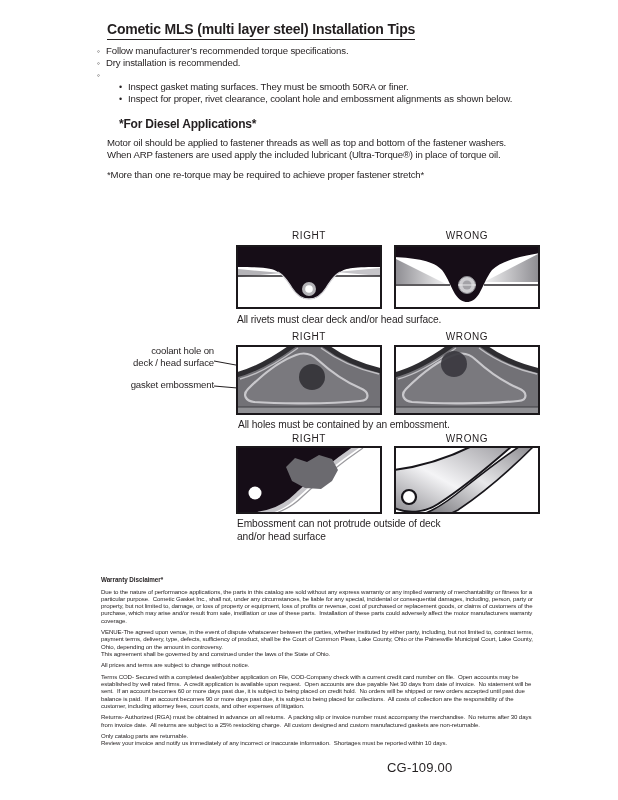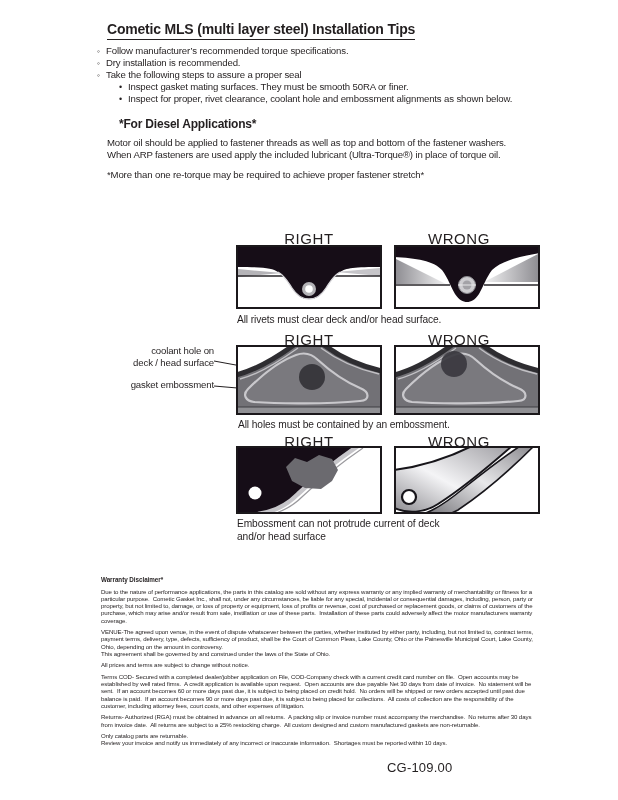--- a/index.html
+++ b/index.html
@@ -18,21 +18,21 @@
   .tips{left:97px;top:45px;width:480px;font-size:9.6px;line-height:12px;letter-spacing:-0.15px;}
   .tip-row{display:flex;}
   .tip-row.sub{padding-left:22px;}
   .tip-marker{width:9px;flex:0 0 9px;font-size:8.5px;}
   .tip-row.sub .tip-marker{font-size:9px;}
   
   .diesel{left:107px;top:117px;width:478px;}
   .diesel h2{margin:0 12px 6px;font-size:12px;letter-spacing:-0.2px;}
   .diesel p{margin:0 0 7px;font-size:9.6px;line-height:12.4px;letter-spacing:-0.15px;white-space:pre-wrap;}
   
-  .dg-labels{left:236px;width:304px;display:flex;gap:4px;font-size:15px;letter-spacing:0.6px;align-items:flex-end;}
+  .dg-labels{left:236px;width:304px;display:flex;gap:12px;font-size:10px;letter-spacing:0.6px;align-items:flex-end;}
   .dg-labels span{width:146px;text-align:center;}
   .dg-panels{left:236px;display:flex;gap:12px;}
   .dg-panels svg{display:block;}
   .dg-caption{left:237px;font-size:10.2px;line-height:13px;letter-spacing:-0.1px;white-space:pre-wrap;}
   .annot{width:104px;text-align:right;font-size:9.6px;line-height:11.5px;letter-spacing:-0.15px;white-space:pre-wrap;}
   
   .legal{left:101px;top:576px;width:437px;}
   .legal h3{margin:0 0 5px;font-size:6.3px;letter-spacing:-0.05px;}
   .legal p{margin:0 0 4.5px;font-size:6.1px;line-height:7.15px;letter-spacing:-0.1px;white-space:pre-wrap;}
   
@@ -51,21 +51,20 @@
     <div class="tip-row">
       <span class="tip-marker">◦</span>
       <span>Follow manufacturer’s recommended torque specifications.</span>
     </div>
     <div class="tip-row">
       <span class="tip-marker">◦</span>
       <span>Dry installation is recommended.</span>
     </div>
     <div class="tip-row">
       <span class="tip-marker">◦</span>
-      <span>Take the following steps to assure a proper seal</span>
     </div>
     <div class="tip-row sub">
       <span class="tip-marker">•</span>
       <span>Inspect gasket mating surfaces.  They must be smooth 50RA or finer.</span>
     </div>
     <div class="tip-row sub">
       <span class="tip-marker">•</span>
       <span>Inspect for proper, rivet clearance, coolant hole and embossment alignments as shown below.</span>
     </div>
   </div>
@@ -187,21 +186,21 @@
             <stop offset="1" stop-color="#8a898e"></stop>
         </linearGradient>
       </defs>
       <rect x="0" y="0" width="146" height="68" fill="#ffffff"></rect>
       <path d="M126,0 L140,0 C116,24 88,48 64,64 C54,70 42,71 34,66 C46,61 58,52 70,42 C90,26 110,11 126,0 Z" fill="url(#r3gb)" stroke="#17151a" stroke-width="1.6"></path>
       <path d="M0,24 C30,20 58,10 78,0 L118,0 C94,21 66,44 44,58 C30,67 14,68 0,62 Z" fill="url(#r3ga)" stroke="#17151a" stroke-width="2"></path>
       <circle cx="15" cy="51" r="7" fill="#ffffff" stroke="#17151a" stroke-width="2.2"></circle>
       <rect x="1" y="1" width="144" height="66" fill="none" stroke="#1b181b" stroke-width="2"></rect>
     </svg>
   </div>
-  <div class="abs dg-caption" style="top:517px">Embossment can not protrude current of deck
+  <div class="abs dg-caption" style="top:517px">Embossment can not protrude outside of deck
 and/or head surface</div>
 
   <div class="abs legal">
     <h3>Warranty Disclaimer*</h3>
     <p>Due to the nature of performance applications, the parts in this catalog are sold without any express warranty or any implied warranty of merchantability or fitness for a particular purpose.  Cometic Gasket Inc., shall not, under any circumstances, be liable for any special, incidental or consequential damages, including, person, party or property, but not limited to, damage, or loss of property or equipment, loss of profits or revenue, cost of purchased or replacement goods, or claims of customers of the purchase, which may arise and/or result from sale, instillation or use of these parts.  Installation of these parts could adversely affect the motor manufacturers warranty coverage.</p>
     <p>VENUE-The agreed upon venue, in the event of dispute whatsoever between the parties, whether instituted by either party, including, but not limited to, contract terms, payment terms, delivery, type, defects, sufficiency of product, shall be the Court of Common Pleas, Lake County, Ohio or the Painesville Municipal Court, Lake County, Ohio, depending on the amount in controversy.
 This agreement shall be governed by and construed under the laws of the State of Ohio.</p>
     <p>All prices and terms are subject to change without notice.</p>
     <p>Terms COD- Secured with a completed dealer/jobber application on File, COD-Company check with a current credit card number on file.  Open accounts may be established by well rated firms.  A credit application is available upon request.  Open accounts are due payable Net 30 days from date of invoice.  No statement will be sent.  If an account becomes 60 or more days past due, it is subject to being placed on credit hold.  No orders will be shipped or new orders accepted until past due balance is paid.  If an account becomes 90 or more days past due, it is subject to being placed for collections.  All costs of collection are the responsibility of the customer, including attorney fees, court costs, and other expenses of litigation.</p>
     <p>Returns- Authorized (RGA) must be obtained in advance on all returns.  A packing slip or invoice number must accompany the merchandise.  No returns after 30 days from invoice date.  All returns are subject to a 25% restocking charge.  All custom designed and custom manufactured gaskets are non-returnable.</p>

